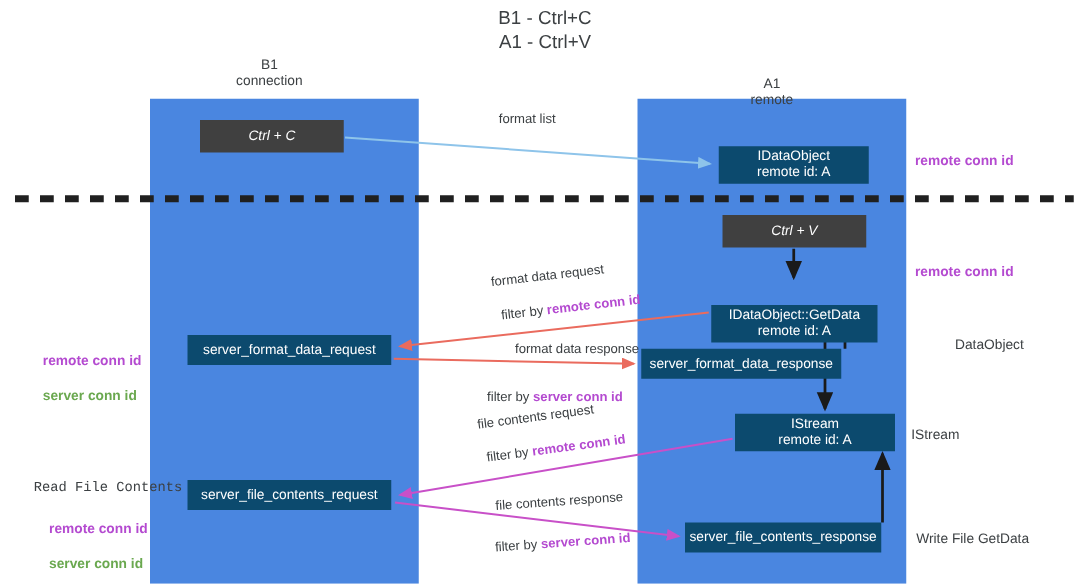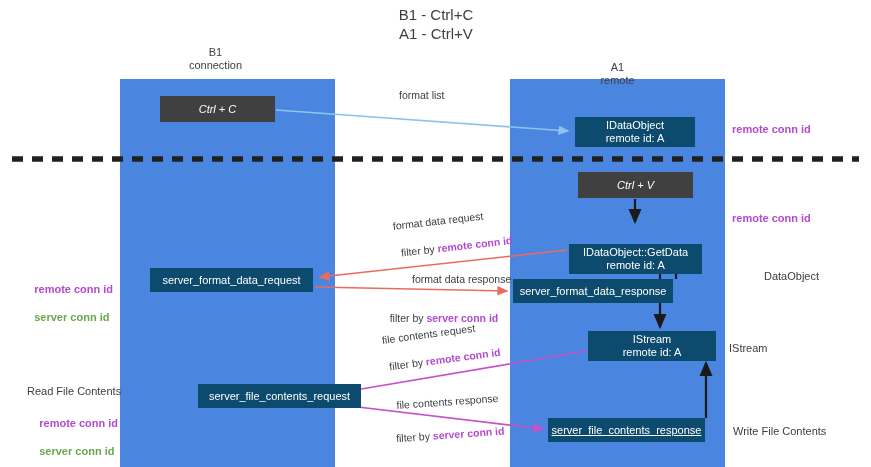--- a/index.html
+++ b/index.html
@@ -40,36 +40,36 @@
   .green{background:#404040;font-style:italic;}
   .orange{background:#0c4a6e;}
 
   #n-ctrlc{left:160px;top:96px;width:115px;height:26px;}
   #n-ctrlv{left:578px;top:172px;width:115px;height:26px;}
   #n-idataobject{left:575px;top:117px;width:120px;height:30px;}
   #n-getdata{left:569px;top:228px;width:133px;height:30px;margin-top:16px;}
   #n-istream{left:588px;top:331px;width:128px;height:30px;}
   #n-sfdreq{left:150px;top:268px;width:163px;height:24px;}
   #n-sfdres{left:513px;top:279px;width:160px;height:24px;}
-  #n-sfcreq{left:150px;top:384px;width:163px;height:24px;margin-left:48px;}
-  #n-sfcres{left:548px;top:418px;width:157px;height:24px;text-decoration:underline;}
+  #n-sfcreq{left:150px;top:384px;width:163px;height:24px;}
+  #n-sfcres{left:548px;top:418px;width:157px;height:24px;}
 
   
   .annot{position:absolute;font-size:11px;line-height:14px;white-space:pre;}
   .purple{color:#b44ad0;font-weight:bold;}
   .green-t{color:#6aa84f;font-weight:bold;}
   .plain{color:#3c4043;}
 
   #a-remote1{left:732px;top:122px;}
   #a-remote2{left:732px;top:211px;}
   #a-dataobject{left:764px;top:236px;margin-top:33px;}
   #a-istream{left:729px;top:341px;}
   #a-write{left:733px;top:424px;}
   #a-left1{left:22px;top:268px;}
-  #a-readfile{left:27px;top:384px;}
+  #a-readfile{left:27px;top:384px;font-family:Liberation Mono, monospace;}
   #a-left2{left:27px;top:402px;}
 
   
   .edgelabel{position:absolute;font-size:10.5px;line-height:14px;white-space:pre;color:#3c4043;}
   #e-formatlist{left:399px;top:88px;}
   #e-fdreq{left:392px;top:219px;transform:rotate(-6.5deg);transform-origin:left top;}
   #e-fdreq2{left:387px;top:233px;transform:rotate(-6.5deg);transform-origin:left top;}
   #e-fdres{left:396px;top:272px;margin-left:16px;}
   #e-fdres2{left:378px;top:297px;}
   #e-fcreq{left:381px;top:333px;transform:rotate(-7.5deg);transform-origin:left top;}
@@ -141,21 +141,21 @@
 remote id: A</div>
   <div class="node orange" id="n-sfdreq">server_format_data_request</div>
   <div class="node orange" id="n-sfdres">server_format_data_response</div>
   <div class="node orange" id="n-sfcreq">server_file_contents_request</div>
   <div class="node orange" id="n-sfcres">server_file_contents_response</div>
 
   <div class="annot purple" id="a-remote1">remote conn id</div>
   <div class="annot purple" id="a-remote2">remote conn id</div>
   <div class="annot plain" id="a-dataobject">DataObject</div>
   <div class="annot plain" id="a-istream">IStream</div>
-  <div class="annot plain" id="a-write">Write File Contents</div>
+  <div class="annot plain" id="a-write">Write File GetData</div>
 
   <div class="annot" id="a-left1">
     <span class="purple">remote conn id</span><br>
     <span class="green-t">server conn id</span>
   </div>
   <div class="annot plain" id="a-readfile">Read File Contents</div>
   <div class="annot" id="a-left2">
     <span class="purple">remote conn id</span><br>
     <span class="green-t">server conn id</span>
   </div>

